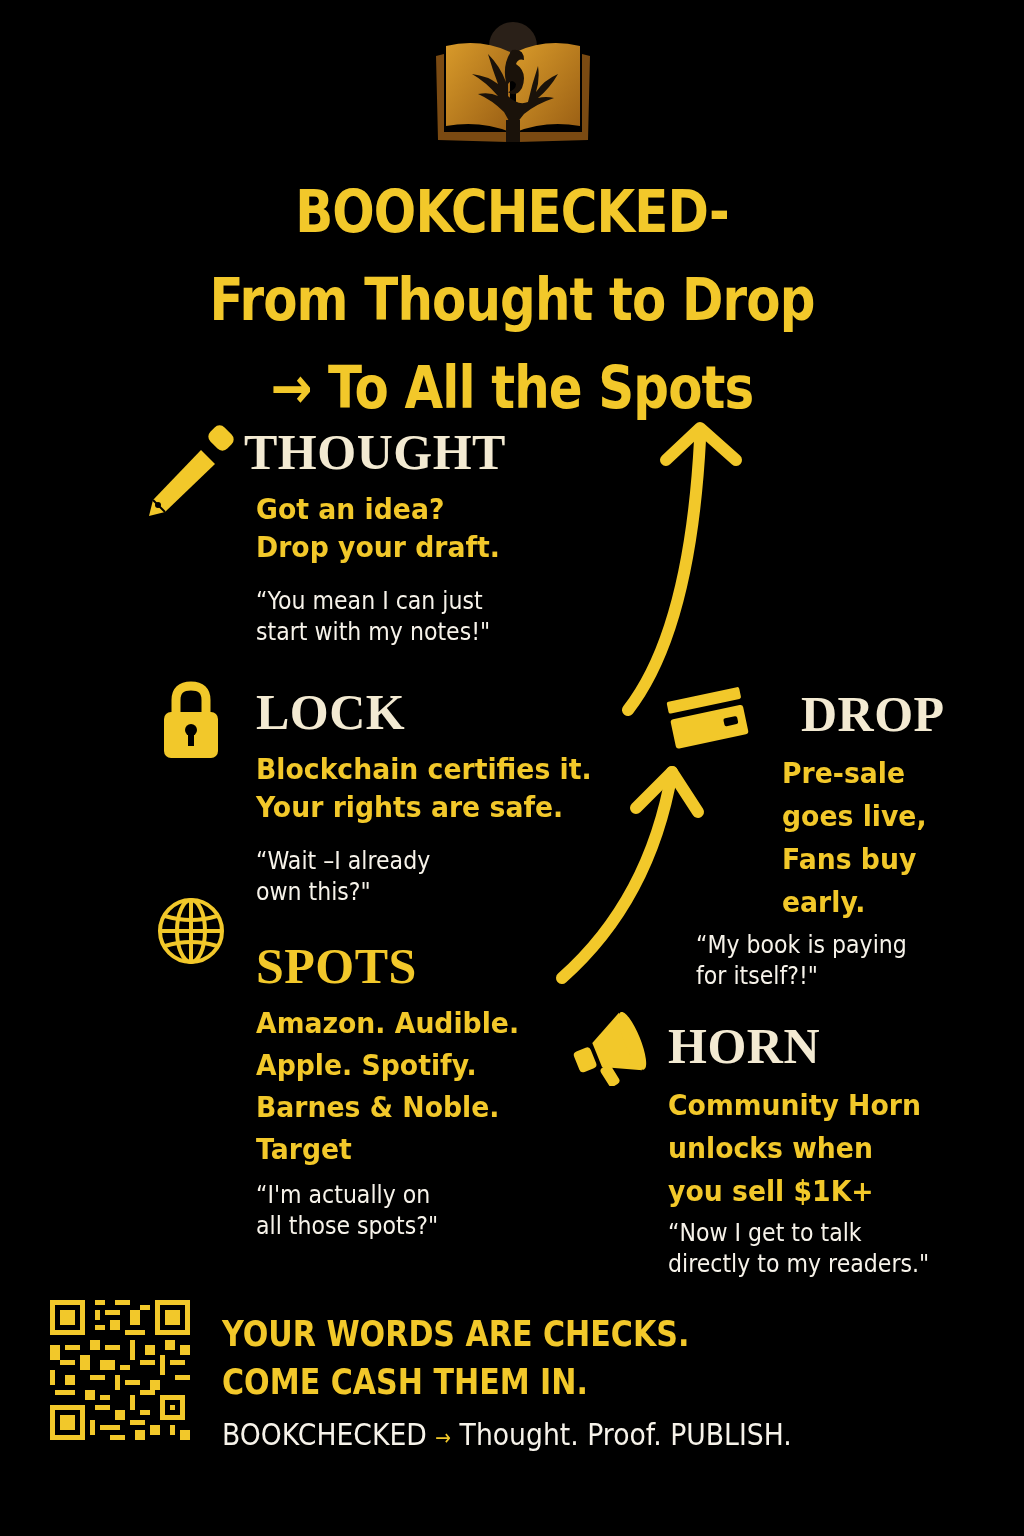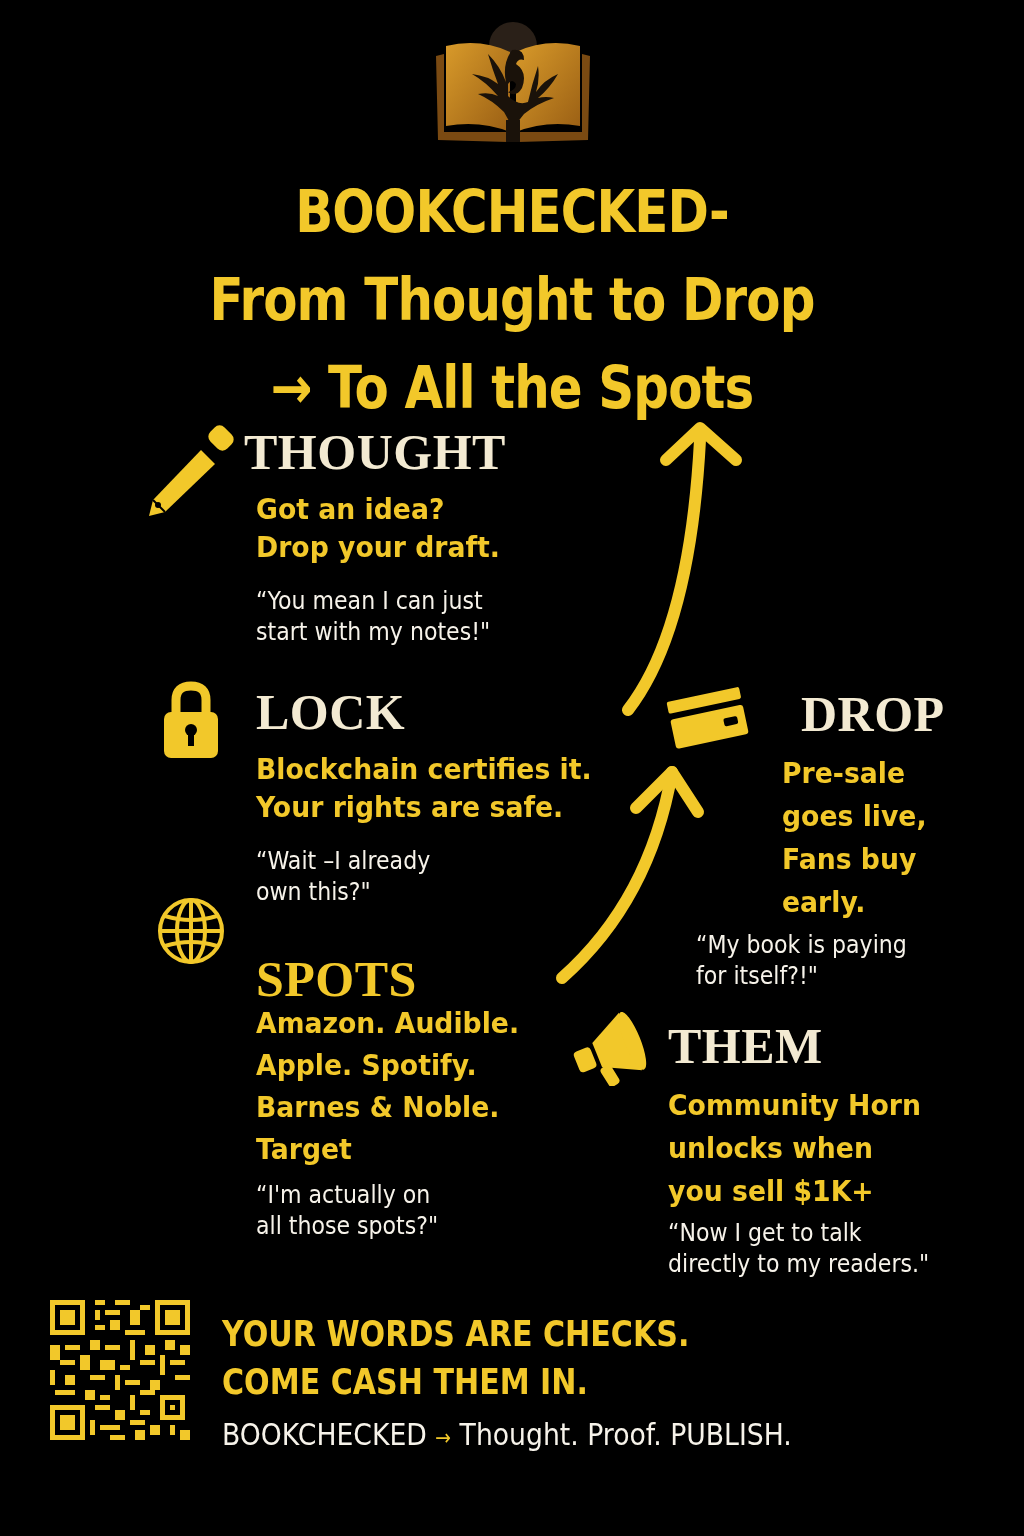--- a/index.html
+++ b/index.html
@@ -1,21 +1,21 @@
 <!DOCTYPE html>
 <html><head>
 <meta charset="utf-8">
 <style>
   html, body { margin:0; padding:0; }
   body {
     width:1024px; height:1536px; background:#000; position:relative; overflow:hidden;
     font-family:"Liberation Sans", "DejaVu Sans", sans-serif;
   }
   .abs { position:absolute; }
-  .gold { color:#f2c82a;margin-top:13px; }
+  .gold { color:#f2c82a; }
   .title {
     left:0; width:1024px; top:168px; text-align:center;
     font-family:"DejaVu Sans", sans-serif; font-weight:bold; color:#f2c82a;
     font-size:58px; line-height:88px; letter-spacing:-1px;
     transform:scaleX(0.86); transform-origin:center top;
   }
   .title div { white-space:nowrap; }
   .head {
     font-family:"Liberation Serif", serif; font-weight:bold; font-size:50px; line-height:56px;
     color:#f3ead2; letter-spacing:0.5px;
@@ -162,21 +162,21 @@
 
 <section>
   <svg class="abs" style="left:570px;top:1012px;" width="84" height="74" viewBox="0 0 84 74">
     <g fill="#f2c82a" transform="rotate(-22 42 37)">
       <rect x="4" y="26" width="18" height="22" rx="4"></rect>
       <path d="M26 24 L62 6 L62 68 L26 50 Z"></path>
       <ellipse cx="64" cy="37" rx="8" ry="31"></ellipse>
       <rect x="24" y="50" width="12" height="22" rx="4" transform="rotate(-10 30 60)"></rect>
     </g>
   </svg>
-  <div class="abs head" style="left:668px;top:1018px;">THEM</div>
+  <div class="abs head" style="left:668px;top:1018px;">HORN</div>
   <div class="abs sub" style="left:668px;top:1084px;line-height:43px;">
     <div>Community Horn</div>
     <div>unlocks when</div>
     <div>you sell $1K+</div>
   </div>
   <div class="abs quote" style="left:668px;top:1218px;">
     <div>“Now I get to talk</div>
     <div>directly to my readers."</div>
   </div>
 </section>

